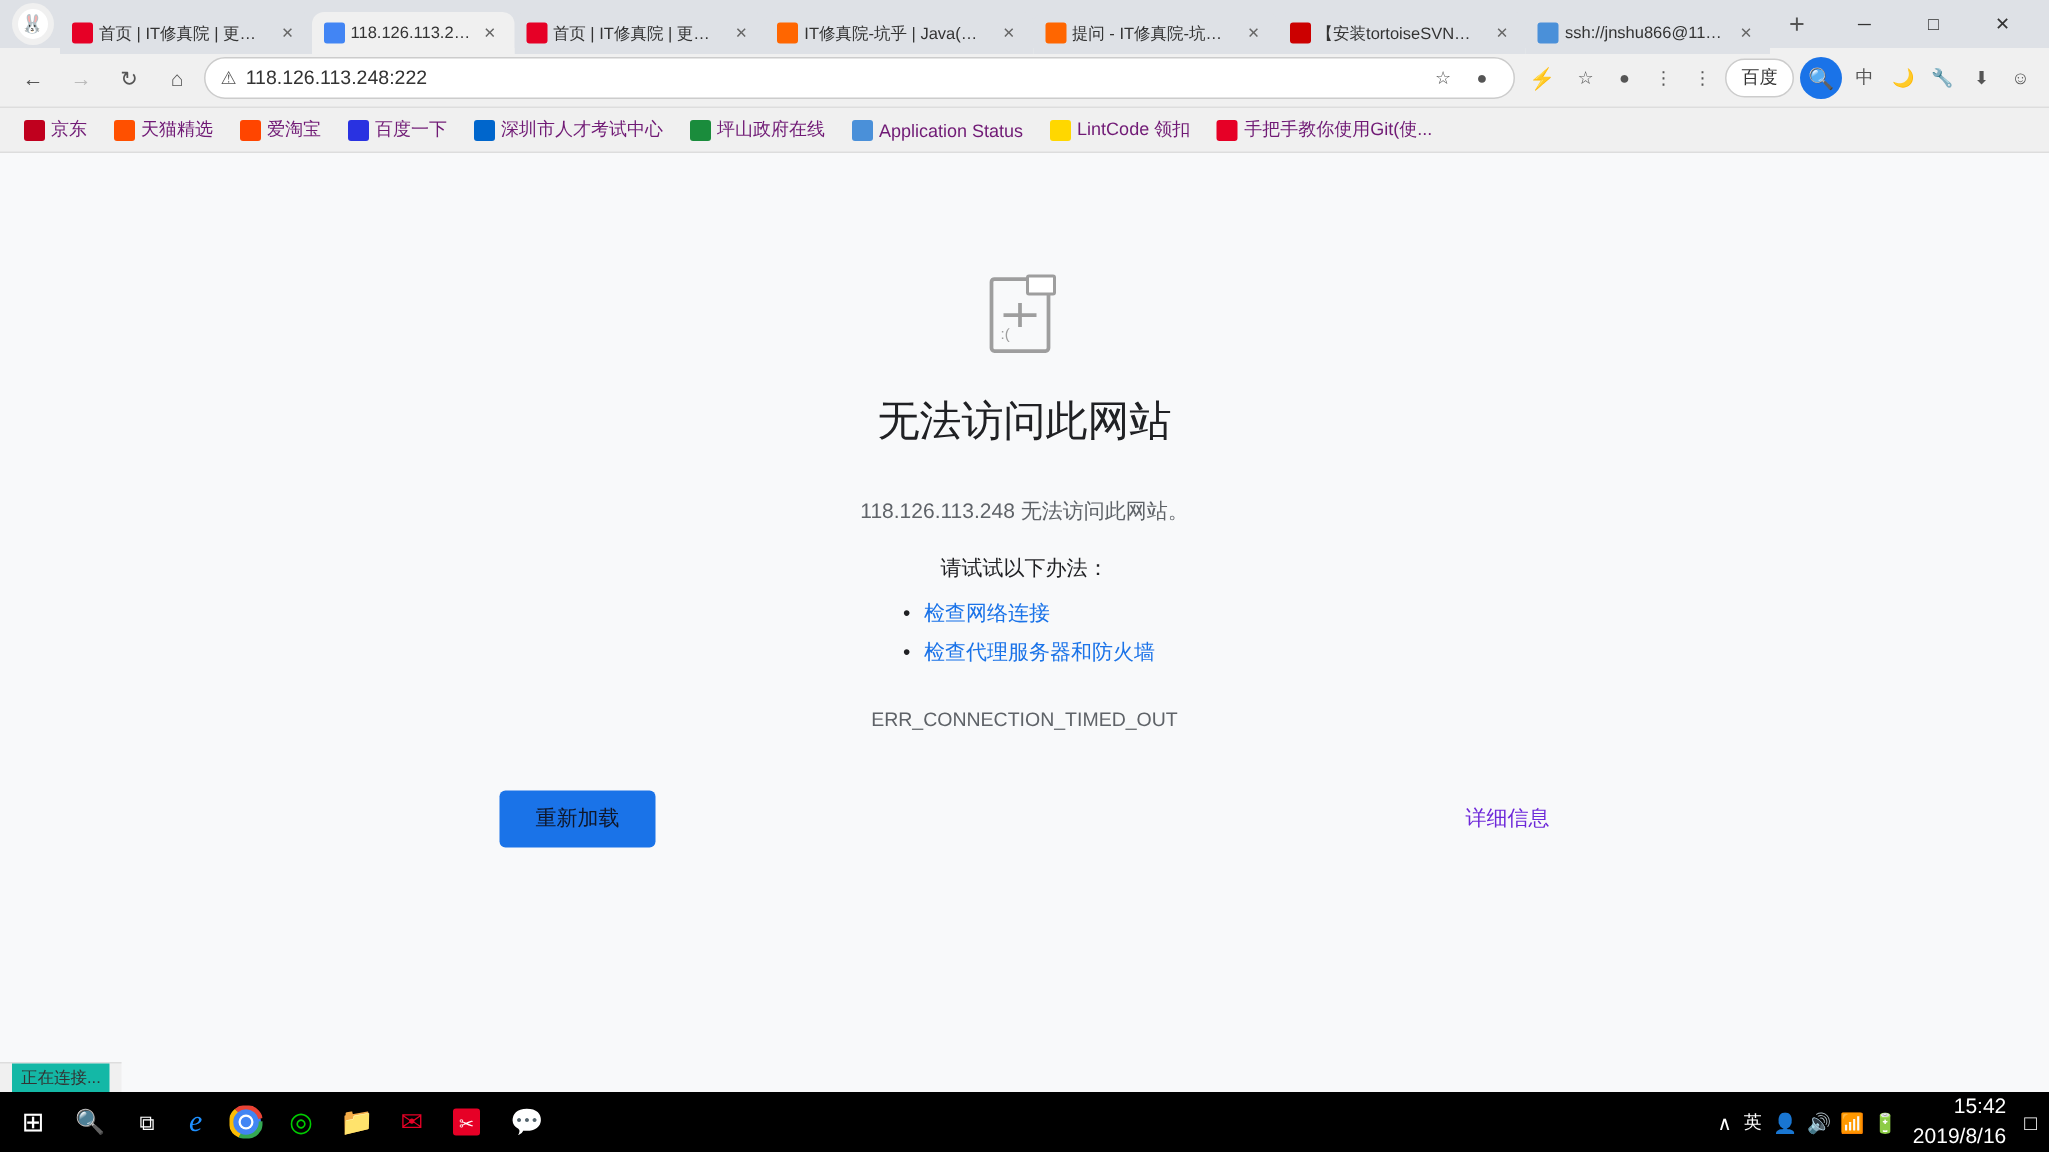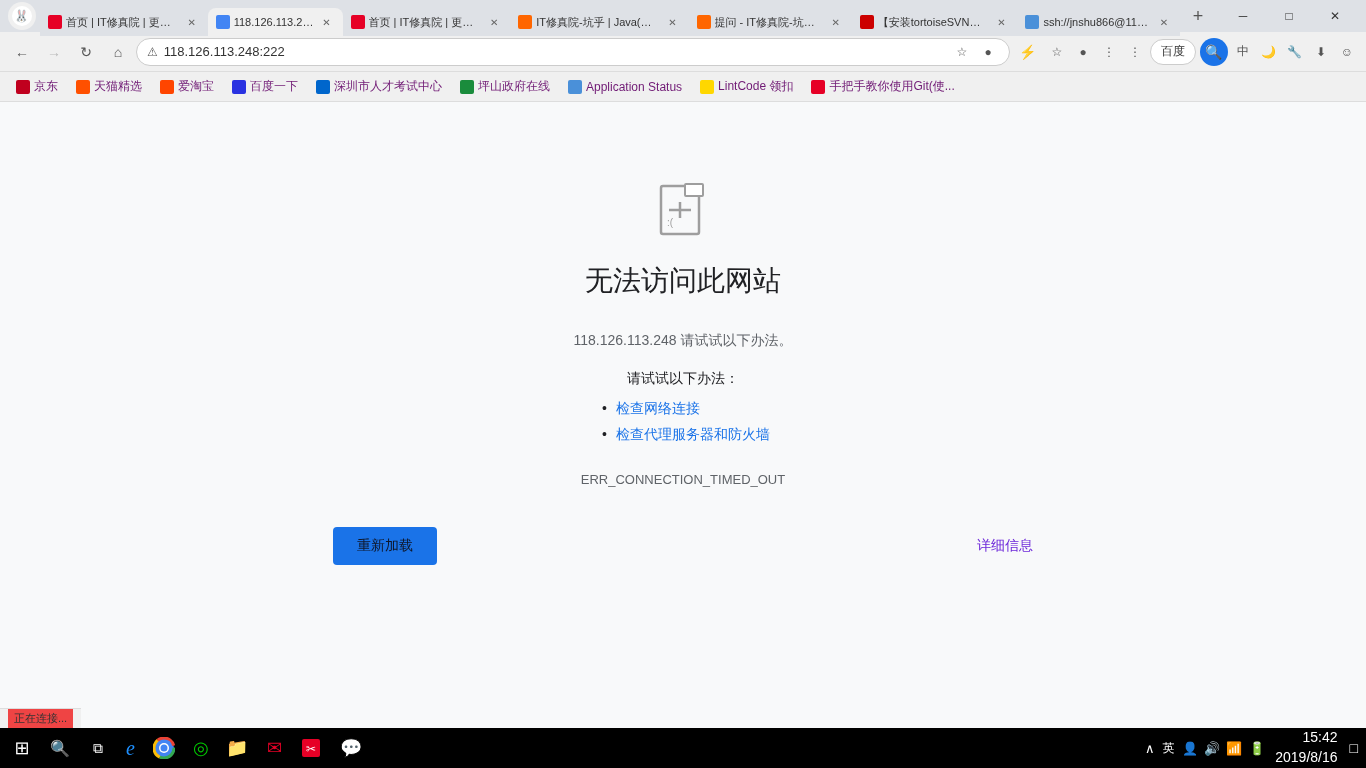--- a/index.html
+++ b/index.html
@@ -47,21 +47,21 @@
     .error-list li { font-size: 14px; margin-bottom: 8px; padding-left: 20px; position: relative; }
     .error-list li::before { content: '•'; position: absolute; left: 6px; color: #202124; }
     .error-list li a { color: #1a73e8; text-decoration: none; }
     .error-code { font-size: 13px; color: #5f6368; margin-bottom: 40px; }
     .error-actions { display: flex; justify-content: space-between; width: 700px; align-items: center; }
     .reload-btn { background: #1a73e8; color: #0f172a; border: none; padding: 10px 24px; border-radius: 4px; font-size: 14px; cursor: pointer; font-family: Liberation Sans, sans-serif; }
     .details-btn { background: none; border: none; color: #6d28d9; font-size: 14px; cursor: pointer; font-family: inherit; }
 
     
     .status-bar { position: absolute; bottom: 40px; left: 0; height: 20px; background: #f0f0f0; border-top: 1px solid #ddd; display: flex; align-items: center; padding: 0 8px; }
-    .status-text { font-size: 11px; color: #333; background: #ef4444; padding: 2px 6px; }
+    .status-text { font-size: 11px; color: #333; background: #14b8a6; padding: 2px 6px; }
 
     
     .taskbar { position: absolute; bottom: 0; left: 0; width: 100%; height: 40px; background: #000; display: flex; align-items: center; justify-content: space-between; padding: 0 4px; z-index: 100; }
     .taskbar-left { display: flex; align-items: center; gap: 2px; }
     .taskbar-item { width: 36px; height: 36px; display: flex; align-items: center; justify-content: center; border-radius: 4px; cursor: pointer; }
     .taskbar-app { height: 36px; display: flex; align-items: center; padding: 0 8px; gap: 6px; cursor: pointer; border-radius: 4px; }
     .taskbar-right { display: flex; align-items: center; gap: 4px; }
     .system-tray { display: flex; align-items: center; gap: 2px; }
     .tray-icon { color: white; font-size: 13px; cursor: pointer; padding: 2px; }
     .clock { color: white; font-size: 14px; text-align: right; cursor: pointer; line-height: 1.4; padding: 0 4px; }
@@ -216,21 +216,21 @@
     <line x1="8" y1="4" x2="46" y2="4" stroke="#9e9e9e" stroke-width="1"></line>
     <rect x="32" y="2" width="18" height="12" rx="1" fill="white" stroke="#9e9e9e" stroke-width="2"></rect>
     <line x1="16" y1="28" x2="38" y2="28" stroke="#9e9e9e" stroke-width="2.5"></line>
     <line x1="27" y1="20" x2="27" y2="36" stroke="#9e9e9e" stroke-width="2.5"></line>
     <text x="14" y="44" fill="#9e9e9e" font-size="10" font-family="Arial">:(</text>
   </svg>
 
   <h1 class="error-title">无法访问此网站</h1>
   <p class="error-subtitle">
     <span>118.126.113.248</span>
-    <span> 请试试以下办法。</span>
+    <span> 无法访问此网站。</span>
   </p>
 
   <p class="error-suggestion">请试试以下办法：</p>
   <ul class="error-list">
     <li><a href="#">检查网络连接</a></li>
     <li><a href="#">检查代理服务器和防火墙</a></li>
   </ul>
 
   <p class="error-code">ERR_CONNECTION_TIMED_OUT</p>
 

